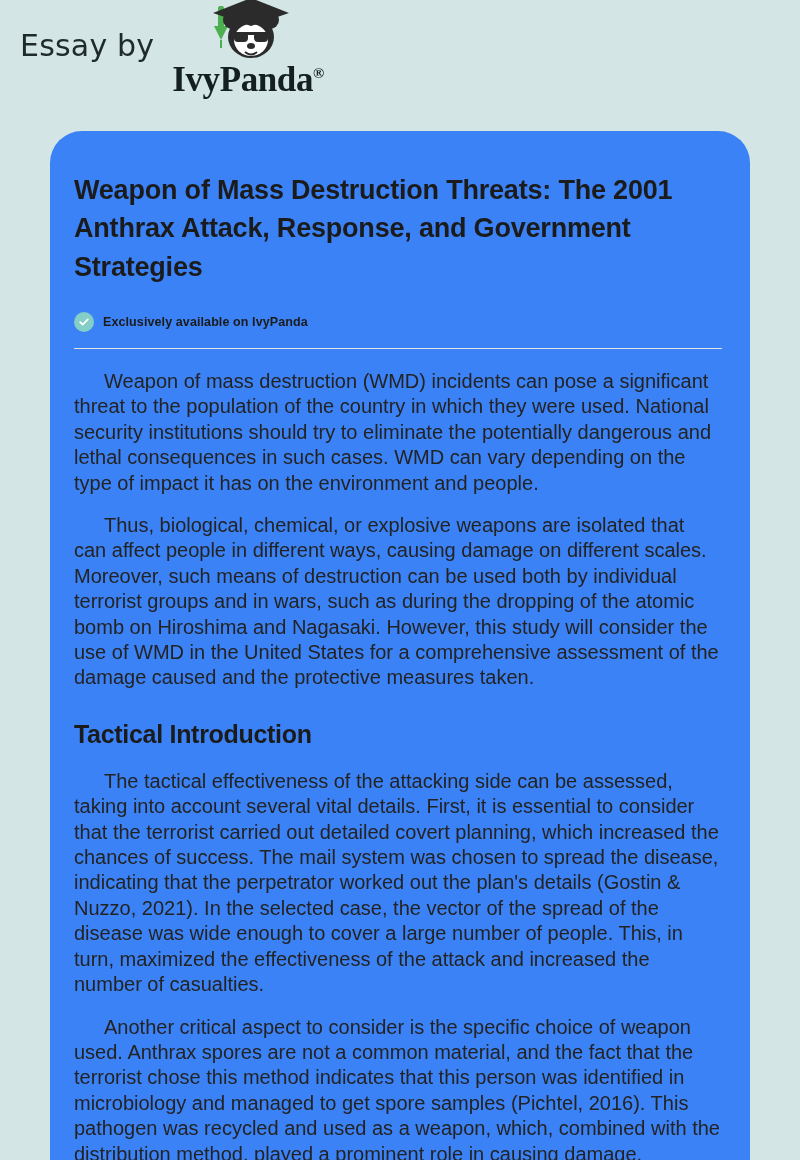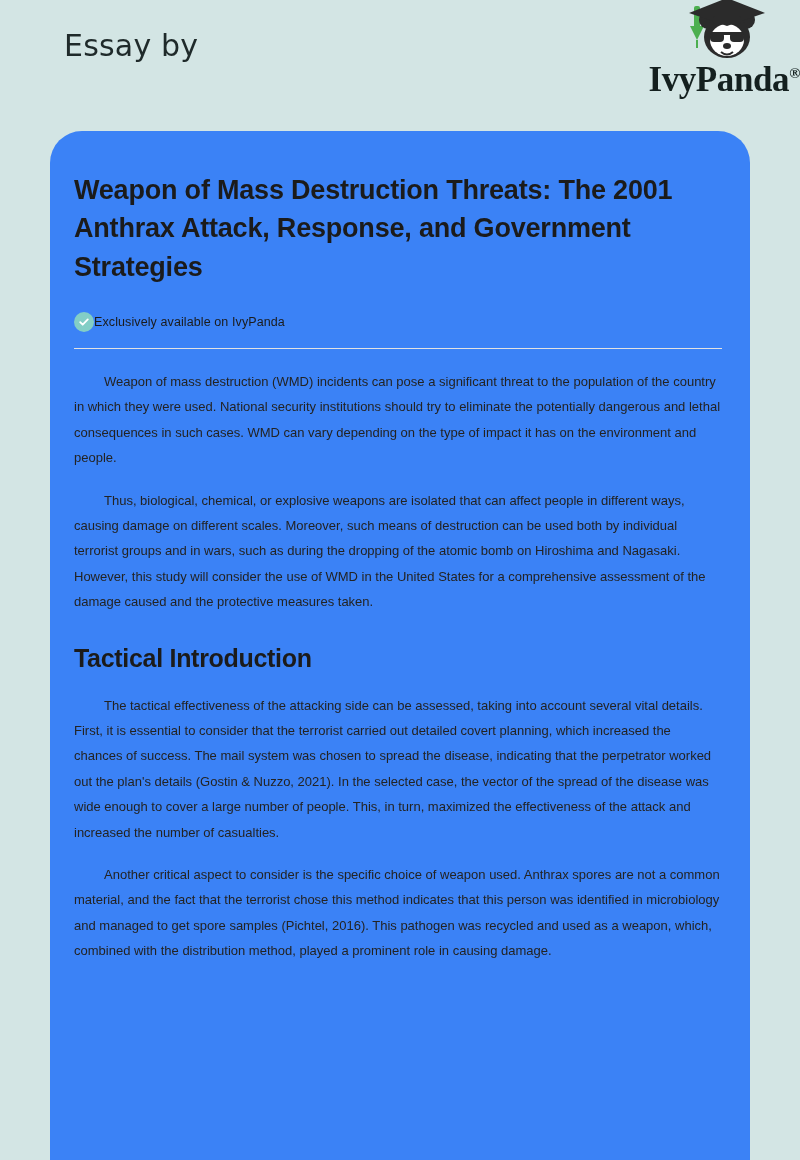--- a/index.html
+++ b/index.html
@@ -13,23 +13,22 @@
     font-family: "Liberation Sans", sans-serif;
     -webkit-font-smoothing: antialiased;
     overflow: hidden;
   }
 
   
   .brandbar {
     height: 92px;
     display: flex;
     align-items: center;
-    padding-left: 64px;
+    padding-left: 20px;
     box-sizing: border-box;
-    justify-content: space-between;
   }
   .brand-essay-by {
     font-family: "DejaVu Sans", sans-serif;
     font-size: 30px;
     font-weight: 400;
     color: #1f2a2a;
     letter-spacing: 0.2px;
     line-height: 1;
   }
   .brand-logo-wrap {
@@ -101,22 +100,23 @@
     border-radius: 50%;
     background: #83cec6;
     display: inline-flex;
     align-items: center;
     justify-content: center;
     flex: 0 0 auto;
   }
   .check-badge svg { display: block; }
   .exclusive-label {
     font-size: 12.5px;
-    font-weight: 400;
+    font-weight: 700;
     color: #1b1b1b;
+    margin-left: 9px;
     letter-spacing: 0.1px;
   }
 
   .divider {
     height: 1px;
     background: #e2e2e2;
     margin: 16px 0 0 0;
     width: 648px;
   }
 
@@ -125,21 +125,21 @@
     font-size: 25px;
     font-weight: 700;
     color: #1b1b1b;
     letter-spacing: -0.3px;
     margin: 28px 0 0 0;
     line-height: 1.2;
   }
 
   .body-para {
     font-family: "Liberation Sans", sans-serif;
-    font-size: 13px;
+    font-size: 20px;
     color: #232323;
     line-height: 25.4px;
     text-indent: 30px;
     margin: 17px 1px 0 0;
     max-width: 650px;
     text-align: left;
   }
   .body-para.first-after-heading { margin-top: 20px; }
 </style>
 </head>

